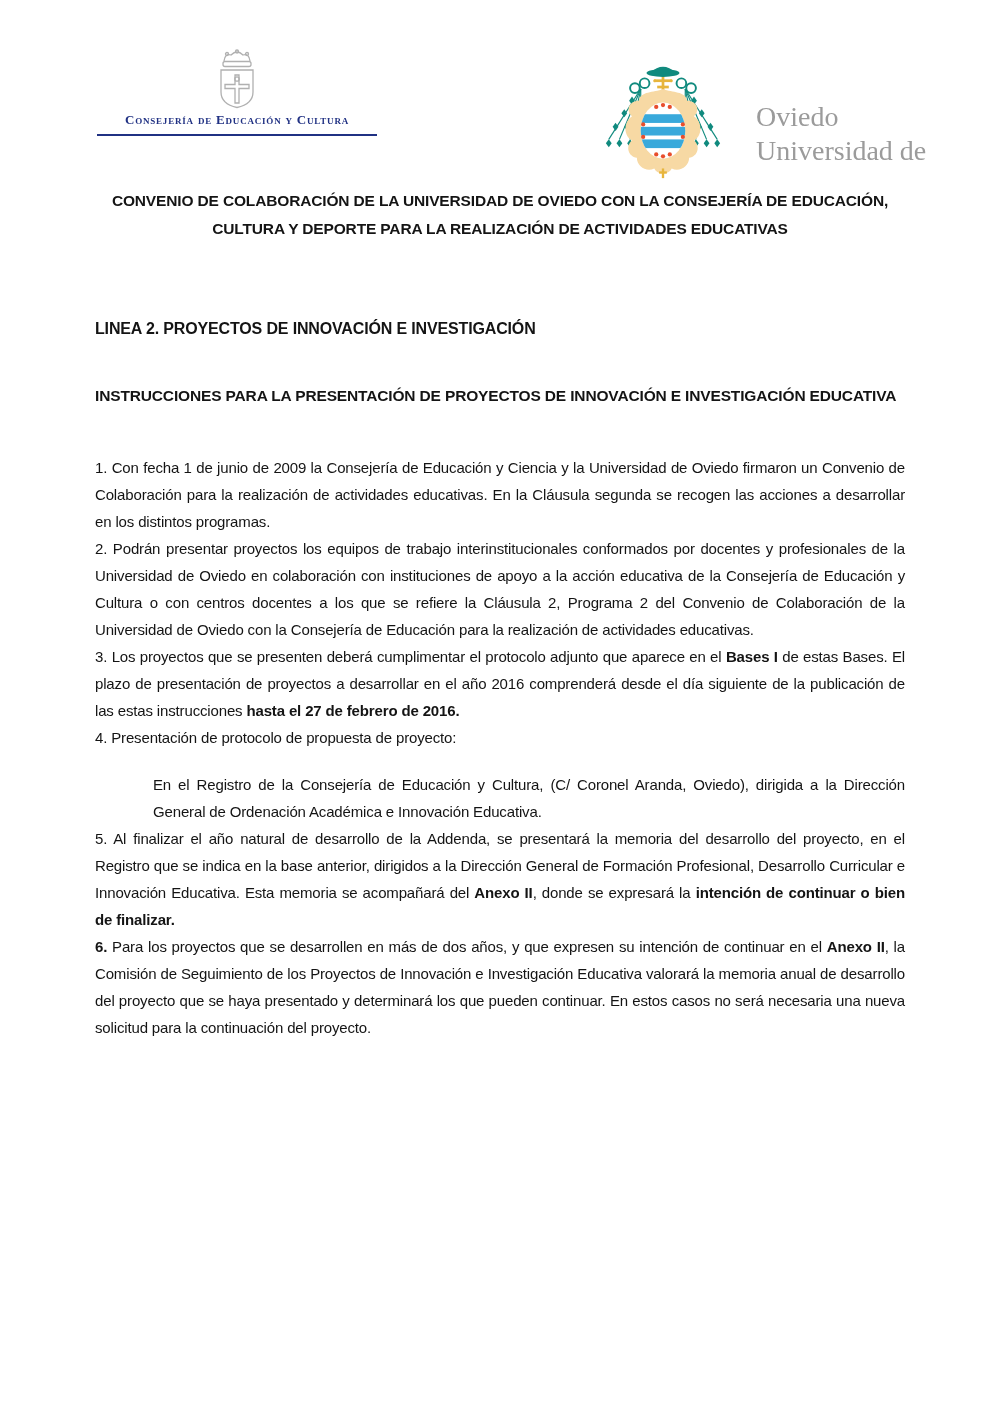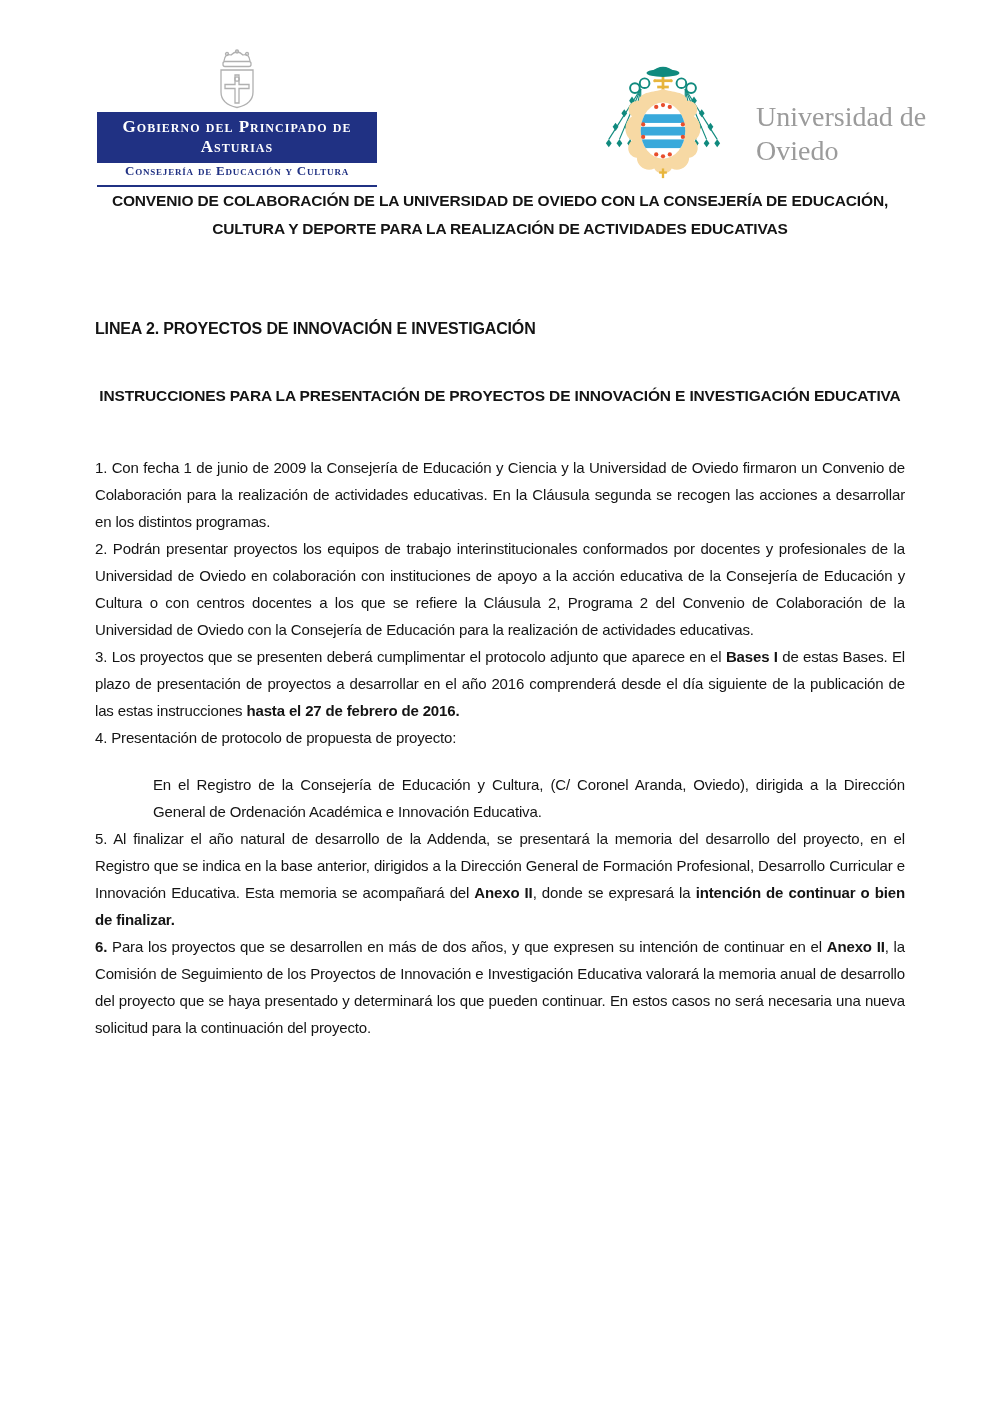--- a/index.html
+++ b/index.html
@@ -24,21 +24,21 @@
   
   .uni-crest{position:absolute;left:600px;top:60px;}
   .uni-name{
     position:absolute;left:756px;top:100px;
     font-family:"Liberation Serif",serif;font-size:28px;line-height:34px;color:#9b9b9b;
   }
   
   .content{position:absolute;left:95px;top:187px;width:810px;font-size:15px;letter-spacing:-0.15px;}
   .doc-title{font-weight:bold;text-align:center;font-size:15.5px;line-height:28px;margin:0;}
   .linea-heading{font-weight:bold;font-size:16px;line-height:28px;margin:72px 0 0 0;}
-  .instr-heading{font-weight:bold;text-align:center;font-size:15.5px;line-height:28px;margin:39px 0 0 0;}
+  .instr-heading{font-weight:bold;text-align:left;font-size:15.5px;line-height:28px;margin:39px 0 0 0;}
   .para{margin:0 0 0 0;line-height:27px;text-align:justify;}
   .para.first{margin-top:44px;}
   .para.indented{margin-left:58px;margin-top:20px;}
   .para b{font-weight:bold;}
 </style>
 </head>
 <body>
 
 <div class="page">
 
@@ -48,21 +48,20 @@
         <path d="M19,13 Q20,5 26,7 Q32,1 38,7 Q44,5 45,13"></path>
         <circle cx="22" cy="6" r="1.5"></circle>
           <circle cx="32" cy="3.5" r="1.5"></circle>
           <circle cx="42" cy="6" r="1.5"></circle>
         <rect x="18" y="13.5" width="28" height="5" rx="2"></rect>
         <path d="M16,22 H48 V44 Q48,56 32,59.5 Q16,56 16,44 Z" fill="#ffffff"></path>
         <path d="M30,27 h4 v9.5 h10 v4 h-10 v14.5 h-4 v-14.5 h-10 v-4 h10 z" fill="#ffffff"></path>
         <circle cx="32" cy="31" r="2.2"></circle>
       </g>
     </svg>
-    <div class="gov-banner">Gobierno del Principado de Asturias</div>
     <div class="gov-dept">Consejería de Educación y Cultura</div>
     <hr class="gov-rule">
   </div>
 
   <svg class="uni-crest" width="126" height="122" viewBox="0 0 130 126">
     <defs>
       <path id="td" d="M0,-4.2 L3,0 L0,4.2 L-3,0 Z" fill="#108a7e"></path>
       <clipPath id="ovalclip">
           <ellipse cx="65" cy="73" rx="23" ry="29"></ellipse>
         </clipPath>
@@ -146,22 +145,22 @@
         <circle cx="65" cy="99.5" r="2.2"></circle>
         <circle cx="72" cy="97.5" r="2.2"></circle>
     </g>
 
     <g fill="#e7b53c">
       <rect x="63.8" y="112" width="2.4" height="10"></rect>
       <rect x="61" y="115" width="8" height="2.4"></rect>
     </g>
   </svg>
   <div class="uni-name">
+    <div>Oviedo</div>
     <div>Universidad de</div>
-    <div>Oviedo</div>
   </div>
 
   <div class="content">
 
     <p class="doc-title">CONVENIO DE COLABORACIÓN DE LA UNIVERSIDAD DE OVIEDO CON LA CONSEJERÍA DE EDUCACIÓN, CULTURA Y DEPORTE PARA LA REALIZACIÓN DE ACTIVIDADES EDUCATIVAS</p>
 
     <p class="linea-heading">LINEA 2. PROYECTOS DE INNOVACIÓN E INVESTIGACIÓN</p>
 
     <p class="instr-heading">INSTRUCCIONES PARA LA PRESENTACIÓN DE PROYECTOS DE INNOVACIÓN E INVESTIGACIÓN EDUCATIVA</p>
 

